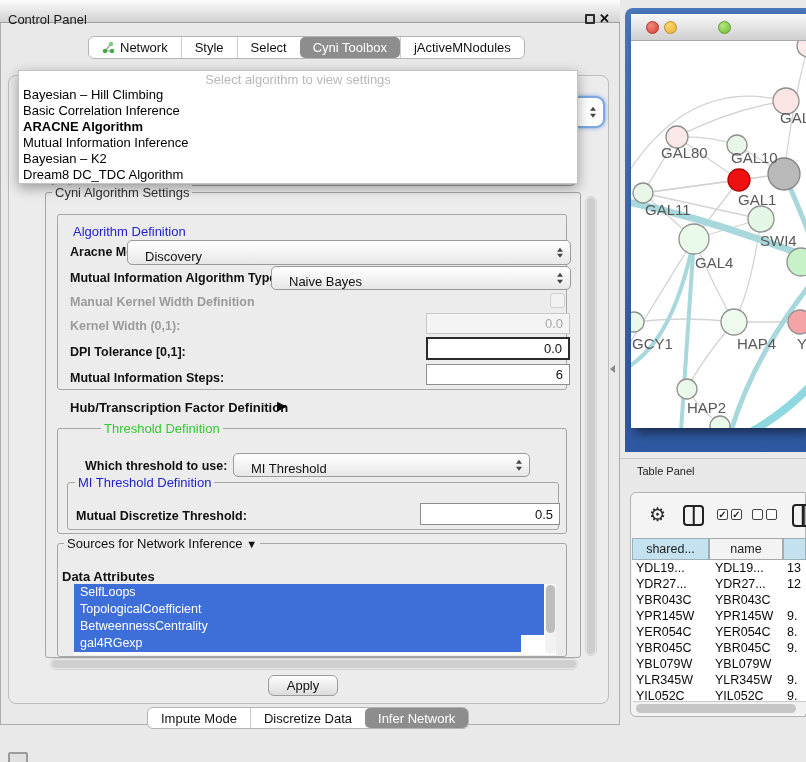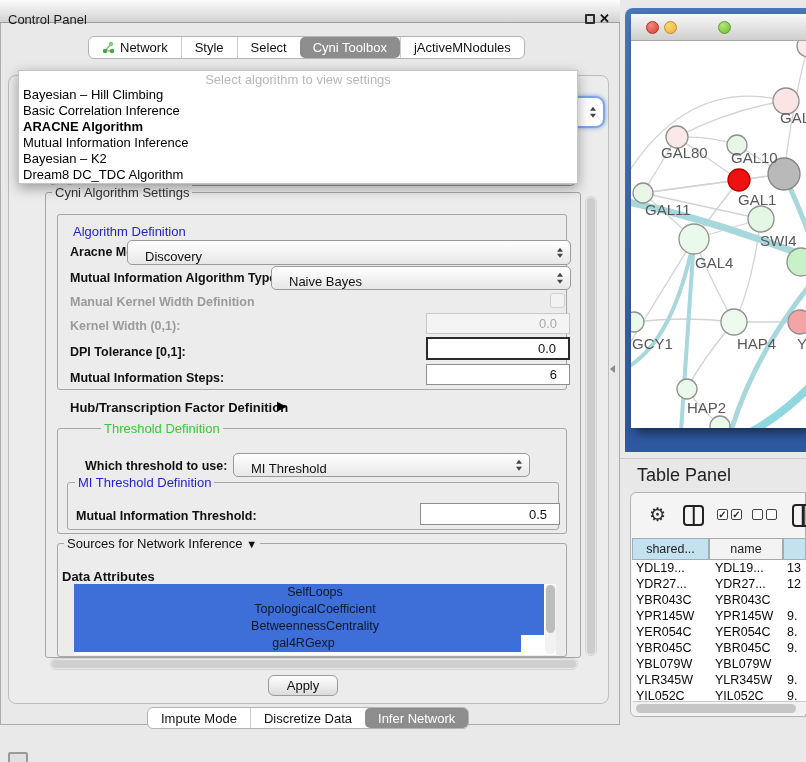--- a/index.html
+++ b/index.html
@@ -24,57 +24,57 @@
   
   .container { left:8px; top:75px; width:601px; height:629px; background:#ececec; border:1px solid #bdbdbd; border-radius:8px; }
 
   
   .combo { background:linear-gradient(#ffffff,#e7e7e7); border:1px solid #9a9a9a; border-radius:5px; display:flex; align-items:flex-end; font-size:13px; color:#111; padding-left:17px; }
   .spin { position:absolute; right:7px; top:50%; transform:translateY(-50%); }
   .spin i { display:block; width:0; height:0; border-left:3.5px solid transparent; border-right:3.5px solid transparent; }
   .spin .up { border-bottom:4.5px solid #444; margin-bottom:2.5px; }
   .spin .dn { border-top:4.5px solid #444; }
 
-  .field { background:#fff; border:1px solid #8e8e8e; font-size:13px; color:#111; display:flex; align-items:center; justify-content:flex-end; padding-right:12px; }
+  .field { background:#fff; border:1px solid #8e8e8e; font-size:13px; color:#111; display:flex; align-items:center; justify-content:flex-end; padding-right:6px; }
   .field.disabled { background:#f4f4f4; border:1px solid #c9c9c9; color:#a8a8a8; }
   .field.strong { border:2px solid #2b2b2b; }
 
   .group { border:1px solid #a6a6a6; border-radius:3px; }
   .group-label { font-size:13px; background:#ececec; padding:0 3px; white-space:nowrap; }
   .blue { color:#2323cd; }
   .green { color:#33cc33;margin-left:36px; }
   .bold { font-weight:bold; }
   .flabel { font-size:12.5px; font-weight:bold; color:#111; white-space:nowrap; }
   .flabel.dis { color:#9b9b9b; }
 
   .popup { left:18px; top:70px; width:560px; height:114px; background:#fff; border:1px solid #c4c4c4; box-shadow:0 4px 12px rgba(0,0,0,.35); z-index:50; padding-top:1px; }
   .popup-prompt { text-align:center; color:#b8b8b8; font-size:13px; height:15px; line-height:15px; }
   .popup-item { font-size:13px; color:#000; height:16px; line-height:16px; padding-left:4px; white-space:nowrap; }
 
   .scroll-track-v { background:#e4e4e4; border:1px solid #d6d6d6; border-radius:6px; }
   .scroll-thumb { background:#cdcdcd; border-radius:5px; position:absolute; }
 
-  .list-item { height:17px; line-height:17px; background:#3e6fd8; color:#0f172a; font-size:12.5px; padding-left:12px; white-space:nowrap;text-align:center; }
+  .list-item { height:17px; line-height:17px; background:#3e6fd8; color:#ffffff; font-size:12.5px; padding-left:6px; white-space:nowrap; }
 
   .btn { background:linear-gradient(#fefefe,#dcdcdc); border:1px solid #9b9b9b; border-radius:6px; font-size:13px; color:#111; display:flex; align-items:center; justify-content:center; }
 
   
   .desktop { left:625px; top:8px; width:181px; height:444px; background:linear-gradient(180deg,#4a79bc,#2e58a0); border-radius:8px 0 0 0; }
   .net-window { left:631px; top:14px; width:175px; height:414px; background:#fff; box-shadow:4px 5px 10px rgba(0,0,0,.5); }
   .net-titlebar { left:631px; top:14px; width:175px; height:27px; background:linear-gradient(#f8f8f8,#cfcfcf); border-bottom:1px solid #a8a8a8; border-radius:4px 0 0 0; }
   .light { width:13px; height:13px; border-radius:50%; position:absolute; top:21px; }
   .light.red { background:radial-gradient(circle at 35% 30%, #f08a80, #d93b30); border:1px solid #b03328; }
   .light.yellow { background:radial-gradient(circle at 35% 30%, #fad873, #eeaf33); border:1px solid #c08c2a; }
   .light.green { background:radial-gradient(circle at 35% 30%, #b8e67e, #6dbb32); border:1px solid #5d9c2d; }
   .canvas { left:631px; top:41px; width:175px; height:387px; overflow:hidden; background:#fff; }
   .canvas svg text { font-family:"Liberation Sans", sans-serif; font-size:15px; fill:#595959; }
 
   
   .tp-header { left:620px; top:458px; width:186px; height:30px; background:#e8e8e8; border-top:1px solid #c9c9c9; }
-  .tp-title { left:637px; top:465px; font-size:18px; color:#222; }
+  .tp-title { left:637px; top:465px; font-size:11px; color:#222; }
   .tbl-window { left:630px; top:492px; width:176px; height:225px; background:#f4f4f4; border:1px solid #b2b2b2; border-radius:6px 0 0 6px; }
   .gear { font-size:19px; color:#2b2b2b; line-height:20px; }
   .col-ico { width:21px; height:21px; border:2.5px solid #222; border-radius:4px; }
   .col-ico::after { content:""; position:absolute; left:50%; top:0; width:2.5px; height:100%; background:#222; transform:translateX(-50%); }
   .cb { width:11px; height:11px; border:1.5px solid #444; border-radius:2px; background:#fff; font-size:10px; line-height:9px; text-align:center; color:#222; font-weight:bold; }
   .th-cell { font-size:12.5px; color:#222; display:flex; align-items:center; justify-content:center; border:1px solid #9db0ba; }
   .td { font-size:12.5px; color:#0a0a0a; white-space:nowrap; }
 </style>
 </head>
 <body>
@@ -197,21 +197,21 @@
   <div class="abs combo" style="left:233px;top:453px;width:297px;height:24px;">
     <span>MI Threshold</span>
     <span class="spin">
         <i class="up"></i>
         <i class="dn"></i>
       </span>
   </div>
 
   <div class="abs group" style="left:67px;top:482px;width:492px;height:48px;"></div>
   <div class="abs group-label blue" style="left:75px;top:475px;">MI Threshold Definition</div>
-  <div class="abs flabel" style="left:76px;top:509px;">Mutual Information Threshold:</div>
+  <div class="abs flabel" style="left:76px;top:509px;">Mutual Discretize Threshold:</div>
   <div class="abs field" style="left:420px;top:503px;width:140px;height:22px;">
       <span>0.5</span>
     </div>
 
   <div class="abs group" style="left:57px;top:543px;width:510px;height:114px;"></div>
   <div class="abs group-label" style="left:64px;top:536px;color:#111;"><span>Sources for Network Inference</span> <span style="font-size:11px;">▼</span></div>
   <div class="abs flabel" style="left:62px;top:569px;font-size:13px;">Data Attributes</div>
 
   <div class="abs" style="left:74px;top:584px;width:482px;height:71px;background:#fff;overflow:hidden;">
     <div class="list-item" style="width:470px;">SelfLoops</div>

